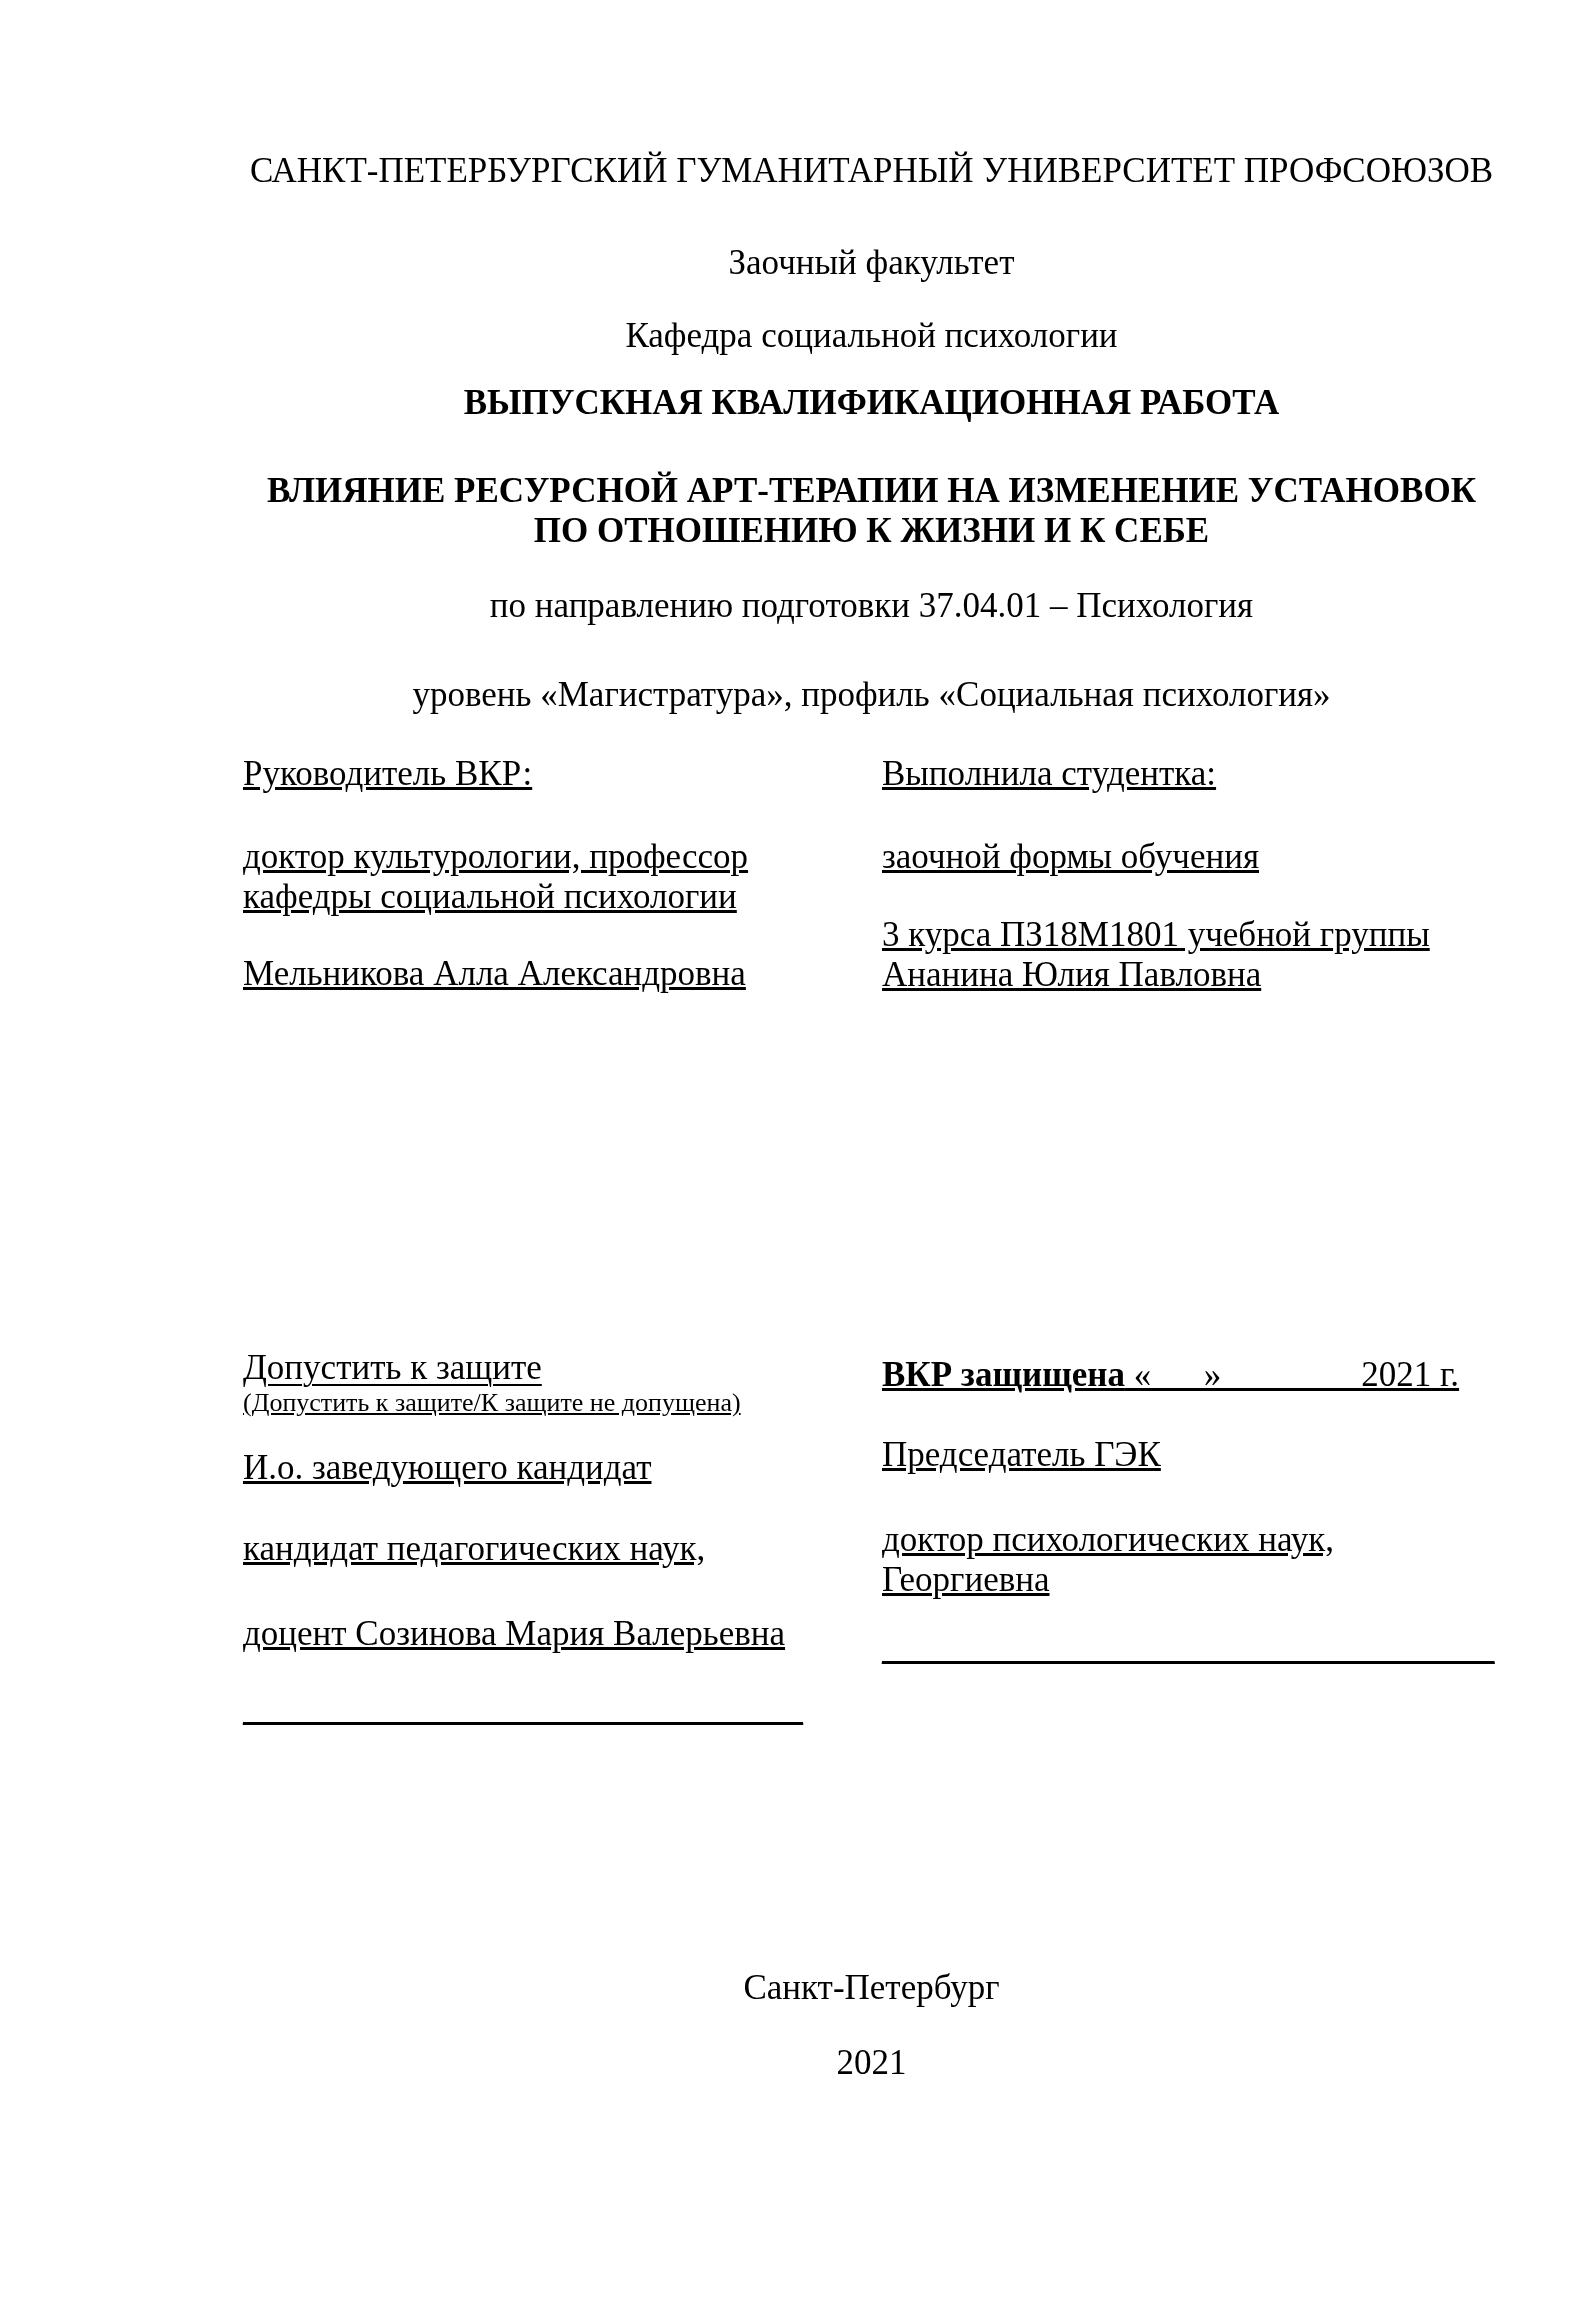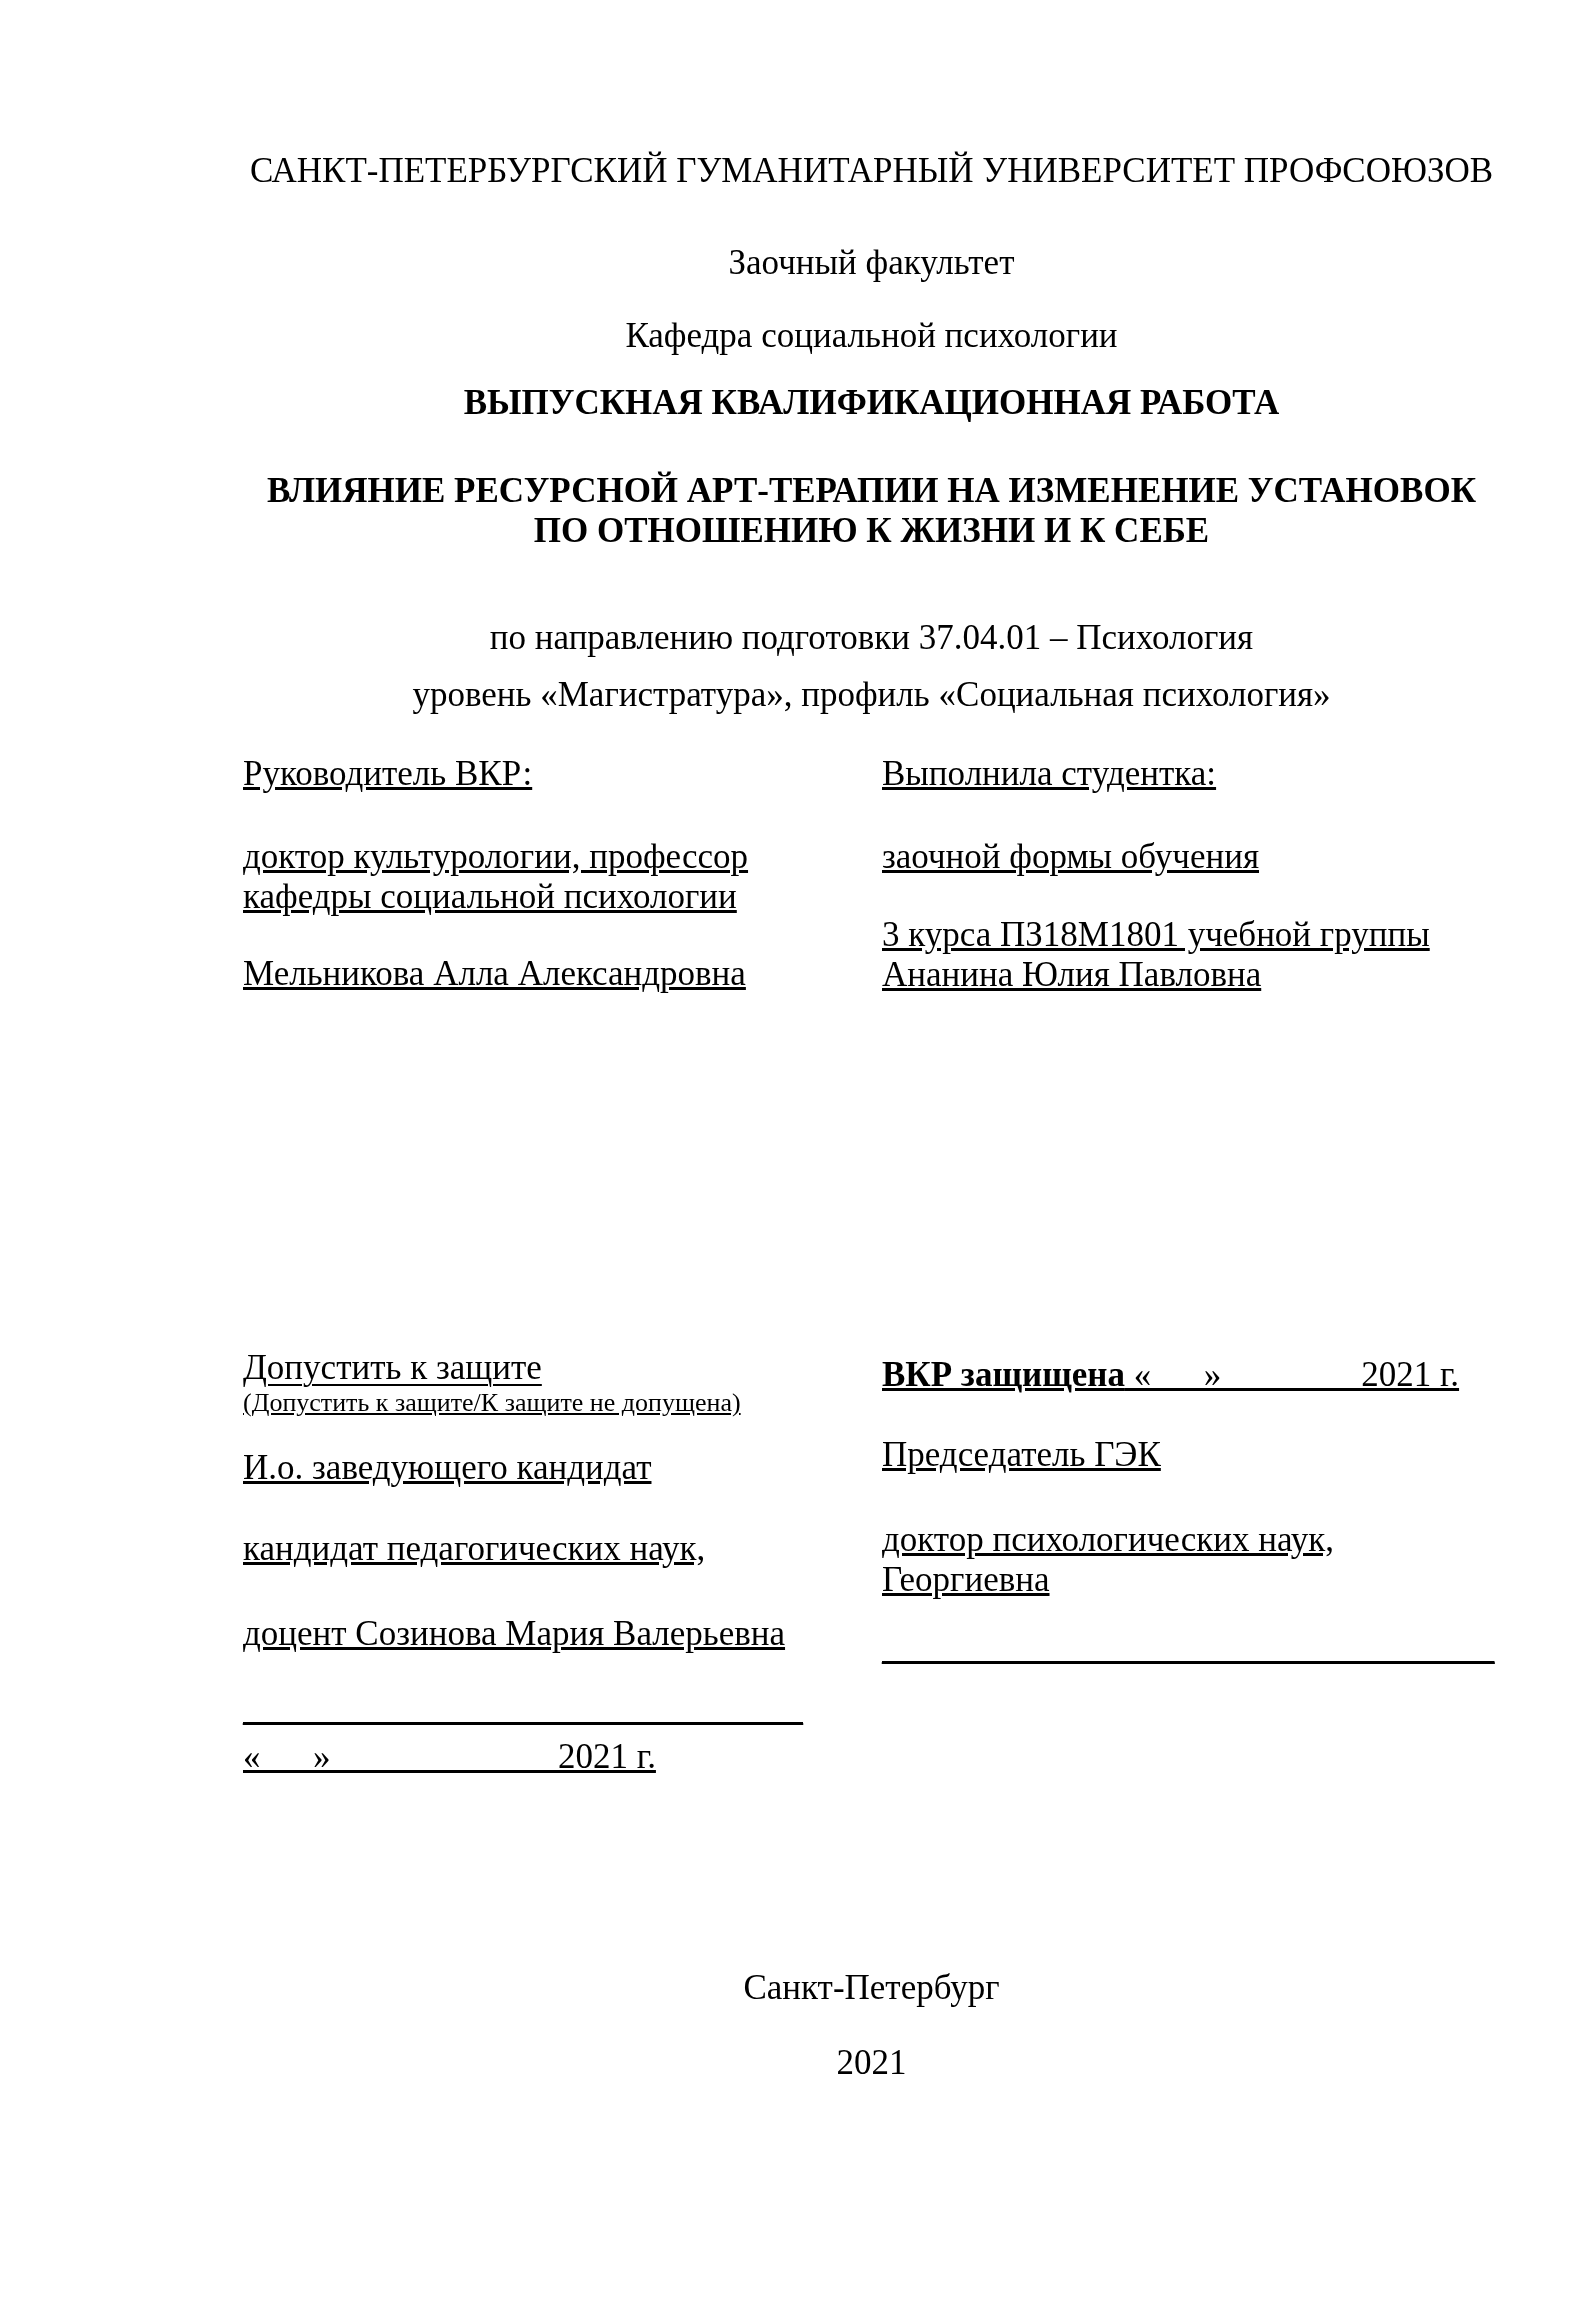--- a/index.html
+++ b/index.html
@@ -51,21 +51,21 @@
 
   <div class="c" style="top:316px">Кафедра социальной психологии</div>
 
   <div class="c b" style="top:383px">ВЫПУСКНАЯ КВАЛИФИКАЦИОННАЯ РАБОТА</div>
 
   <div class="c b" style="top:471px">
     <div>ВЛИЯНИЕ РЕСУРСНОЙ АРТ-ТЕРАПИИ НА ИЗМЕНЕНИЕ УСТАНОВОК</div>
     <div>ПО ОТНОШЕНИЮ К ЖИЗНИ И К СЕБЕ</div>
   </div>
 
-  <div class="c" style="top:618px">по направлению подготовки 37.04.01 – Психология</div>
+  <div class="c" style="top:586px">по направлению подготовки 37.04.01 – Психология</div>
 
   <div class="c" style="top:675px">уровень «Магистратура», профиль «Социальная психология»</div>
 
   <div class="col-left" style="top:754px">
     <div class="nw" style="margin-bottom:43px">Руководитель ВКР:</div>
     <div style="margin-bottom:37px">
       <div class="nw">доктор культурологии, профессор</div>
       <div class="nw">кафедры социальной психологии</div>
     </div>
     <div class="nw">Мельникова Алла Александровна</div>
@@ -85,21 +85,20 @@
   <div class="abs nw small-note" style="left:243px; top:1387px">(Допустить к защите/К защите не допущена)</div>
 
   <div class="abs nw" style="left:243px; top:1448px">И.о. заведующего кандидат</div>
 
   <div class="abs nw" style="left:243px; top:1529px">кандидат педагогических наук,</div>
 
   <div class="abs nw" style="left:243px; top:1614px">доцент Созинова Мария Валерьевна</div>
 
   <div class="abs nw" style="left:243px; top:1689px">________________________________</div>
 
-  <div class="abs nw" style="left:243px; top:1737px">«___» ____________ 2021 г.</div>
 
   <div class="abs nw" style="left:882px; top:1355px">
     <span class="b">ВКР защищена</span><span> «___» _______ 2021 г.</span>
   </div>
 
 
   <div class="abs nw" style="left:882px; top:1435px">Председатель ГЭК</div>
 
   <div class="abs" style="left:882px; top:1520px; width:647px">
     <div class="nw">доктор психологических наук,</div>

